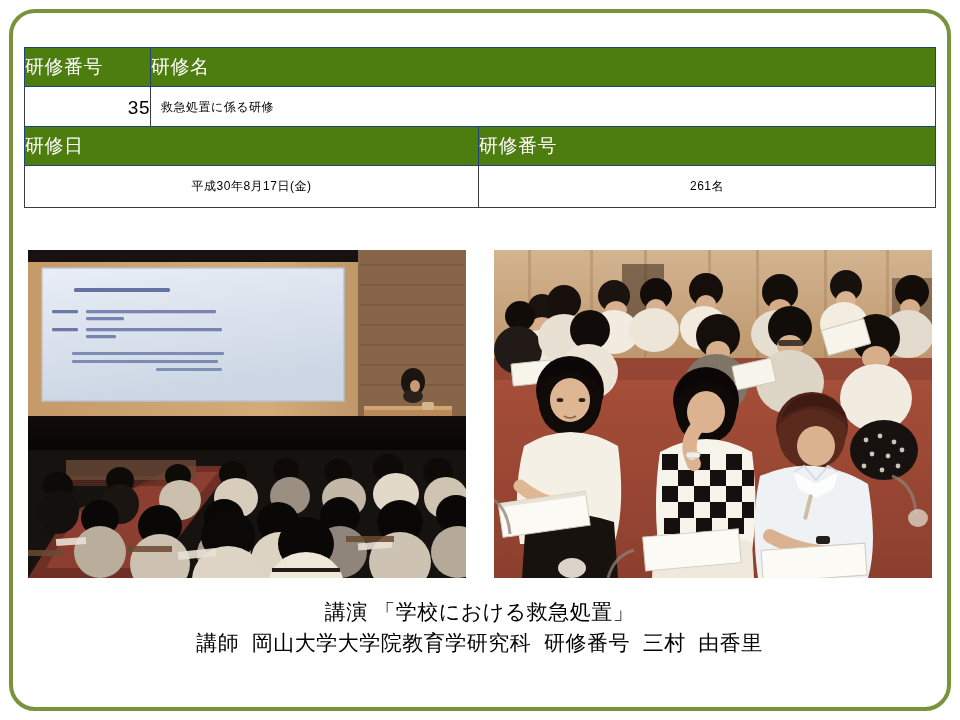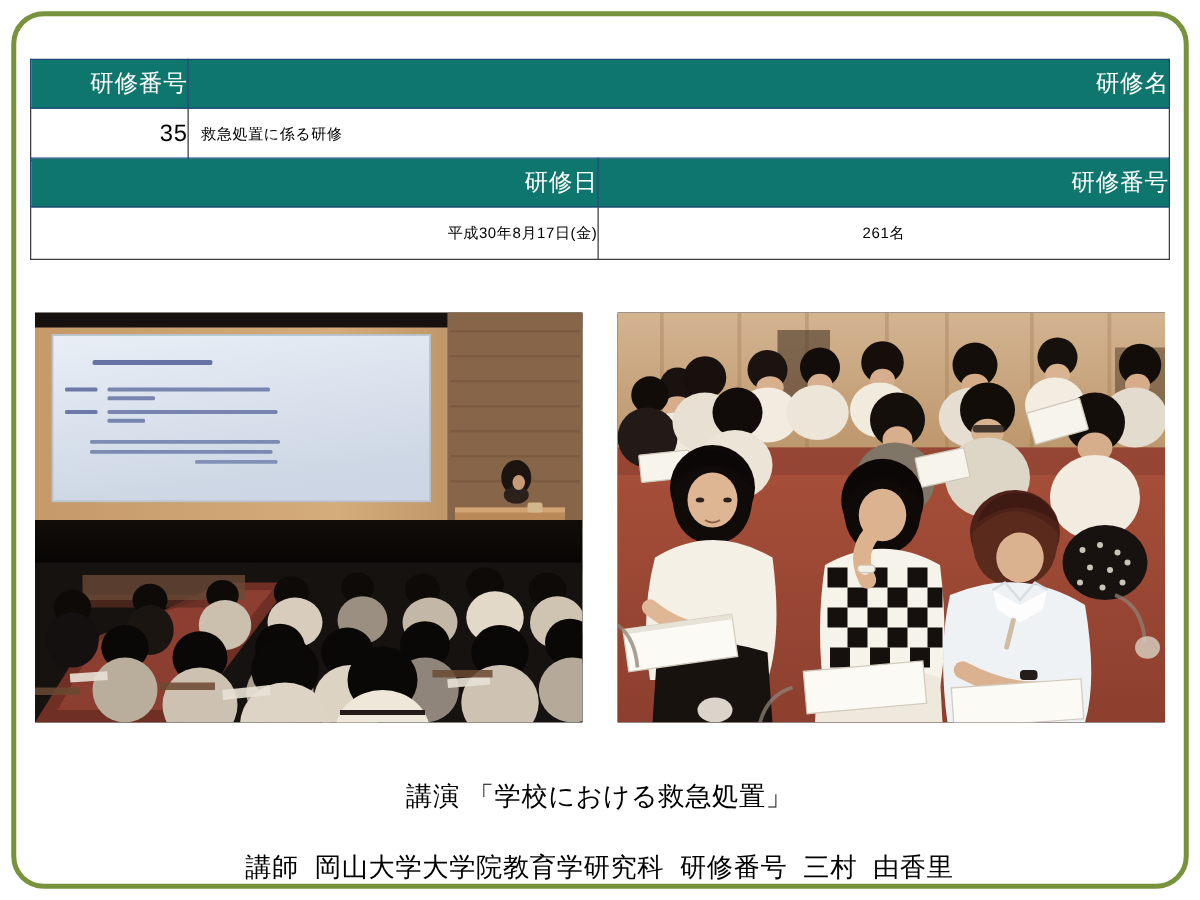--- a/index.html
+++ b/index.html
@@ -44,39 +44,39 @@
   .info-table td {
     border: 1px solid #3c3c3c;
     padding: 0;
     height: 38px;
     vertical-align: middle;
     font-size: 12px;
     color: #000000;
     letter-spacing: 0.5px;
   }
   .info-table td.hdr {
-    background: #0f766e;
+    background: #4d7c0f;
     color: #ffffff;
-    text-align: right;
+    text-align: left;
     border-color: #1f4576;
     font-size: 19px;
   }
   .info-table td.hdr.sep-left {
     border-left: 1px solid #c2410c;
   }
   .info-table td.num {
     text-align: right;
     font-size: 19px;
   }
   .info-table td.name {
     text-align: left;
     padding-left: 10px;
   }
   .info-table td.date {
-    text-align: right;
+    text-align: center;
   }
   .info-table td.count {
     text-align: center;
   }
   .row-tall td { height: 41px; }
 
   
   .photo {
     position: absolute;
     overflow: hidden;
@@ -101,21 +101,21 @@
     position: absolute;
     left: 24px;
     top: 596px;
     width: 911px;
     text-align: center;
     color: #000000;
     font-size: 21px;
     line-height: 31px;
     letter-spacing: 0.5px;
   }
-  .caption div { white-space: pre; margin-top: 26px; }
+  .caption div { white-space: pre; }
 </style>
 </head>
 <body>
 
 <div class="slide">
 
   <div class="slide-border"></div>
 
   <table class="info-table">
     <colgroup>

